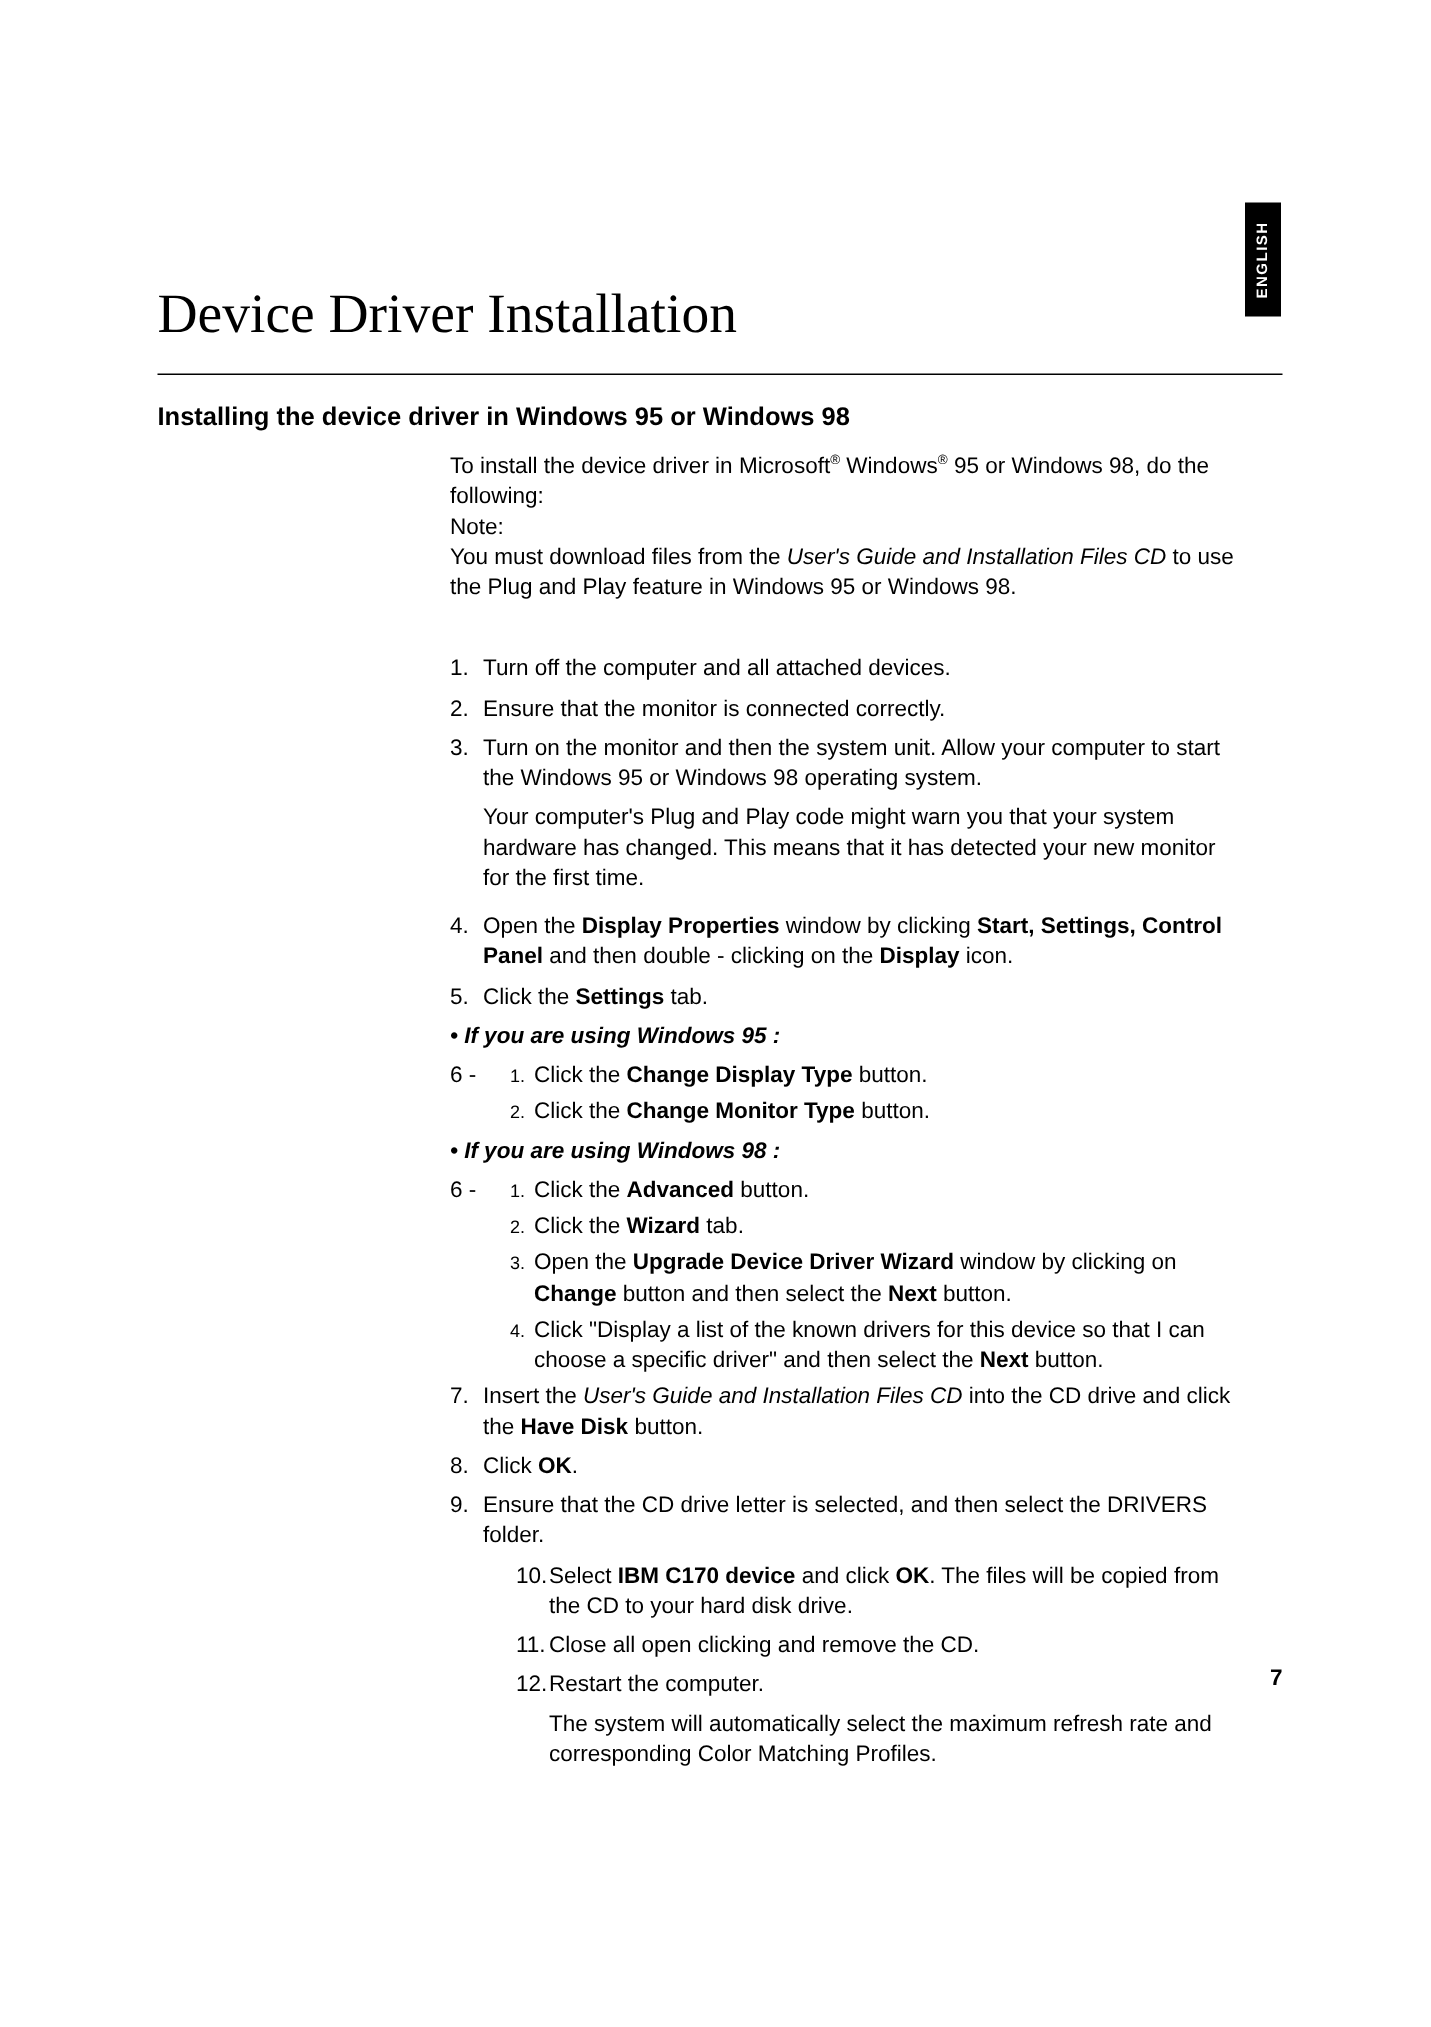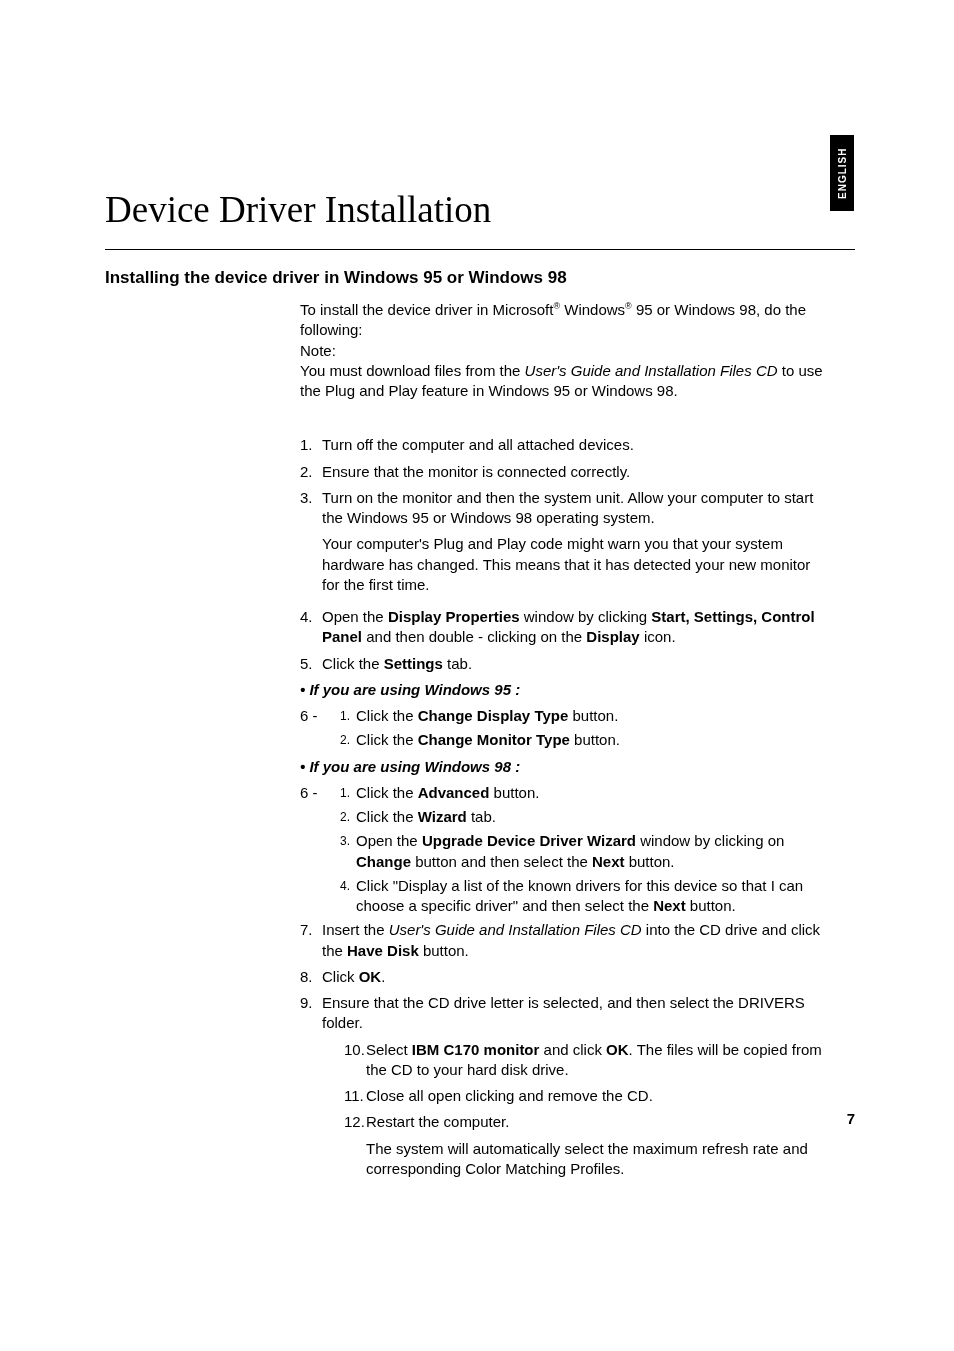--- a/index.html
+++ b/index.html
@@ -229,21 +229,21 @@
       </div>
 
       <div class="item">
         <div class="num">9.</div>
         <div class="content"><span>Ensure that the CD drive letter is selected, and then select the DRIVERS folder.</span></div>
       </div>
 
       <div class="item">
         <div class="num num-wide">10.</div>
         <div class="content">
-          <span>Select </span><span class="b">IBM C170 monitor</span><span> and click </span><span class="b">OK</span><span>. The files will be copied from the CD to your hard disk drive.</span>
+          <span>Select </span><span class="b">IBM C170 device</span><span> and click </span><span class="b">OK</span><span>. The files will be copied from the CD to your hard disk drive.</span>
         </div>
       </div>
 
       <div class="item">
         <div class="num num-wide">11.</div>
         <div class="content"><span>Close all open clicking and remove the CD.</span></div>
       </div>
 
       <div class="item">
         <div class="num num-wide">12.</div>

